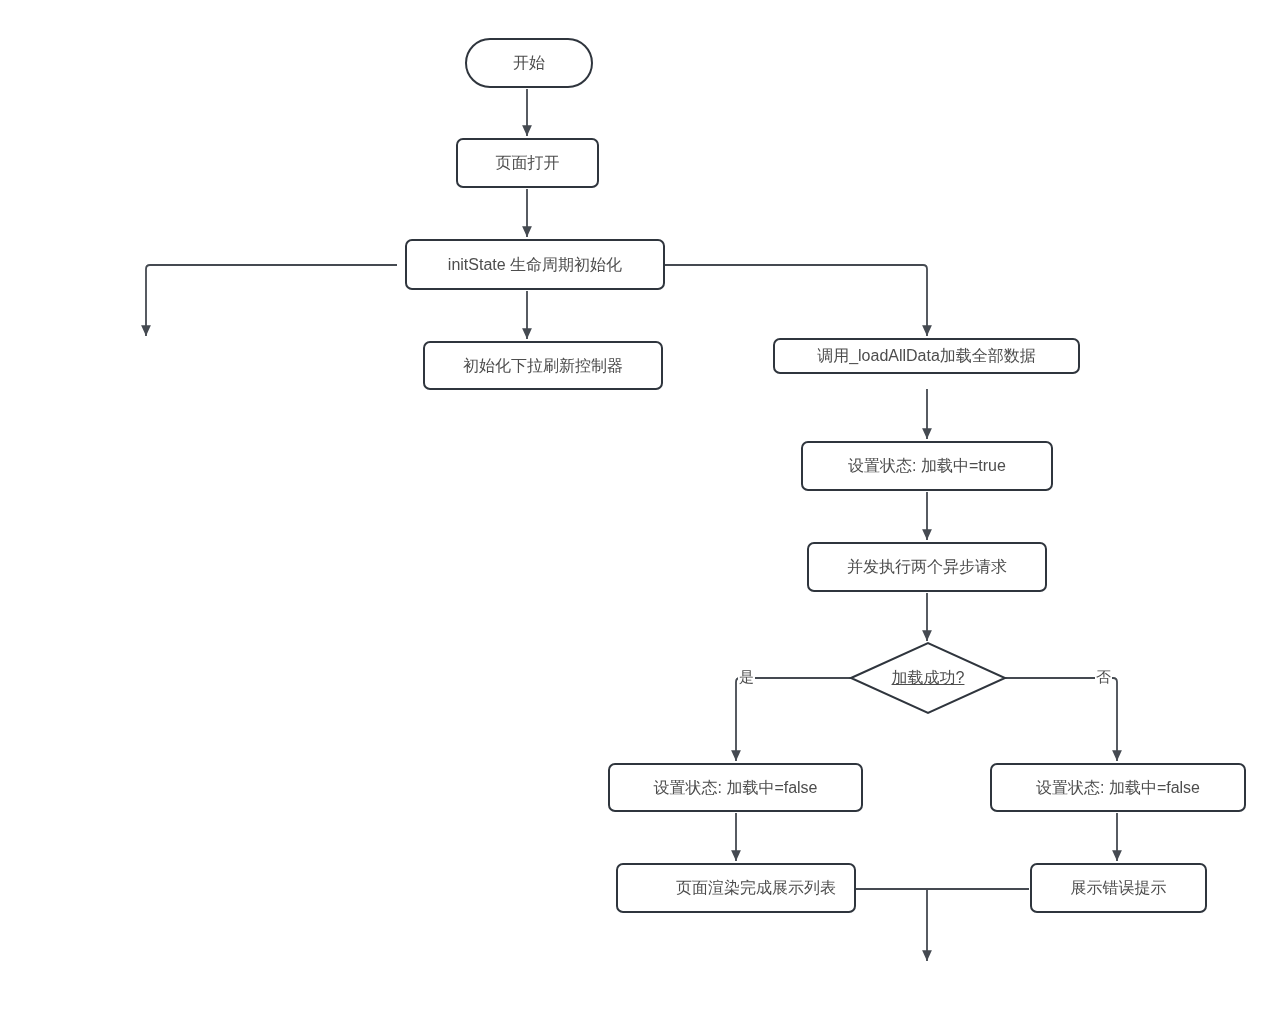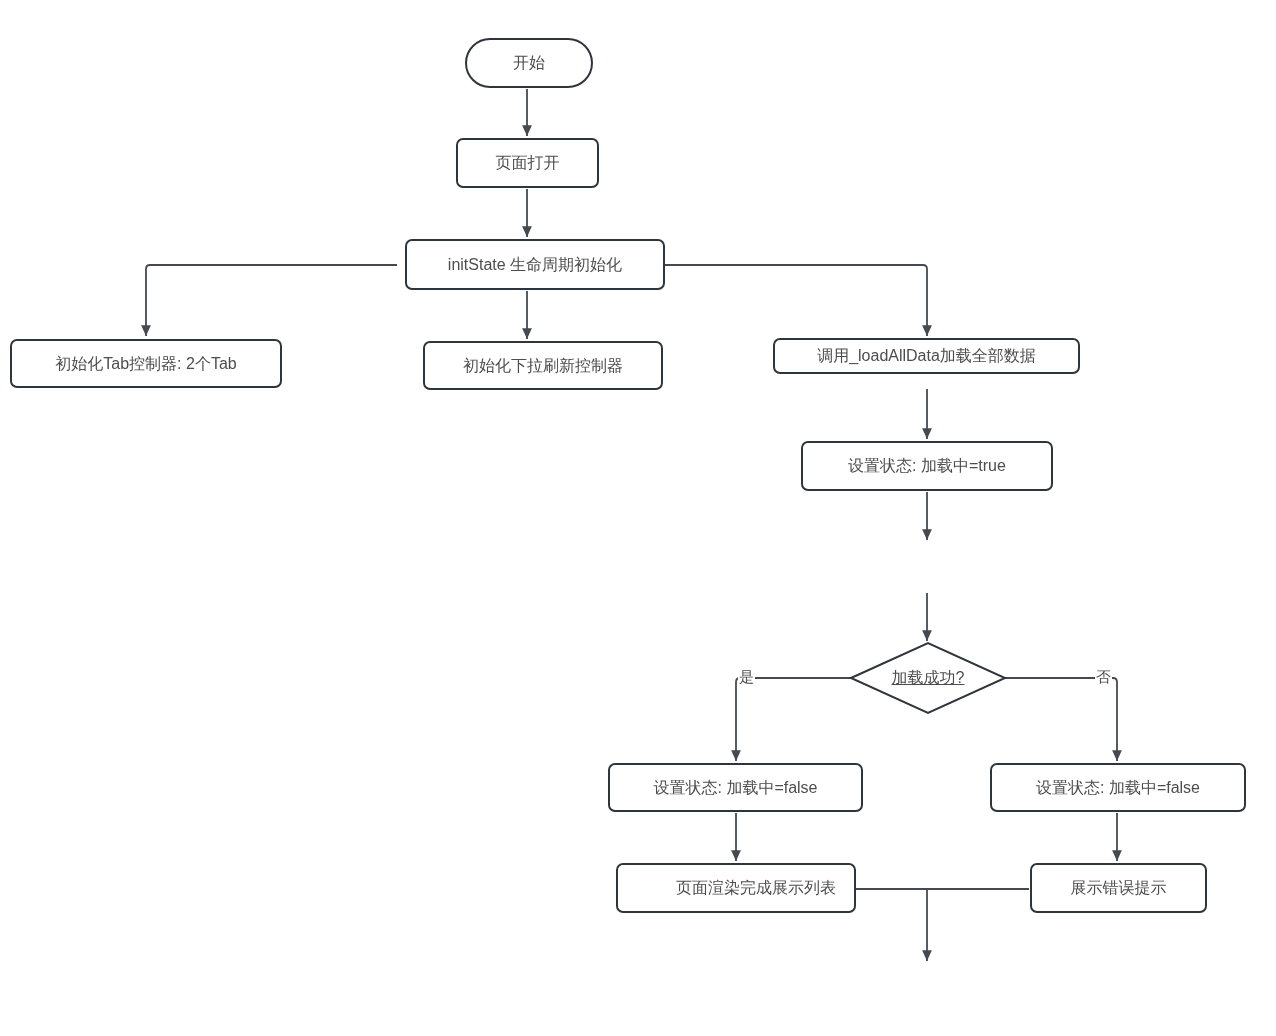--- a/index.html
+++ b/index.html
@@ -88,36 +88,36 @@
   </div>
 
   <div class="node" style="left:456px; top:138px; width:143px; height:50px;text-align:center;">
     <span>页面打开</span>
   </div>
 
   <div class="node" style="left:397px; top:239px; width:260px; height:51px;margin-left:8px;">
     <span>initState 生命周期初始化</span>
   </div>
 
-  <div class="node" style="left:10px; top:339px; width:272px; height:49px;">
-    <span>初始化Tab控制器: 2个Tab</span>
-  </div>
 
   <div class="node" style="left:407px; top:341px; width:240px; height:49px;margin-left:16px;">
     <span>初始化下拉刷新控制器</span>
   </div>
 
   <div class="node" style="left:773px; top:338px; width:307px; height:36px;">
     <span>调用_loadAllData加载全部数据</span>
   </div>
 
   <div class="node" style="left:801px; top:441px; width:252px; height:50px;">
     <span>设置状态: 加载中=true</span>
   </div>
 
+  <div class="node" style="left:807px; top:542px; width:240px; height:50px;">
+    <span>并发执行两个异步请求</span>
+  </div>
 
   <div class="decision-label" style="left:853px; top:664px; width:150px; height:28px;">
     <span>加载成功?</span>
   </div>
 
   <span class="edge-label" style="left:738px; top:668px;">是</span>
   <span class="edge-label" style="left:1095px; top:668px;">否</span>
 
   <div class="node" style="left:608px; top:763px; width:255px; height:49px;">
     <span>设置状态: 加载中=false</span>

